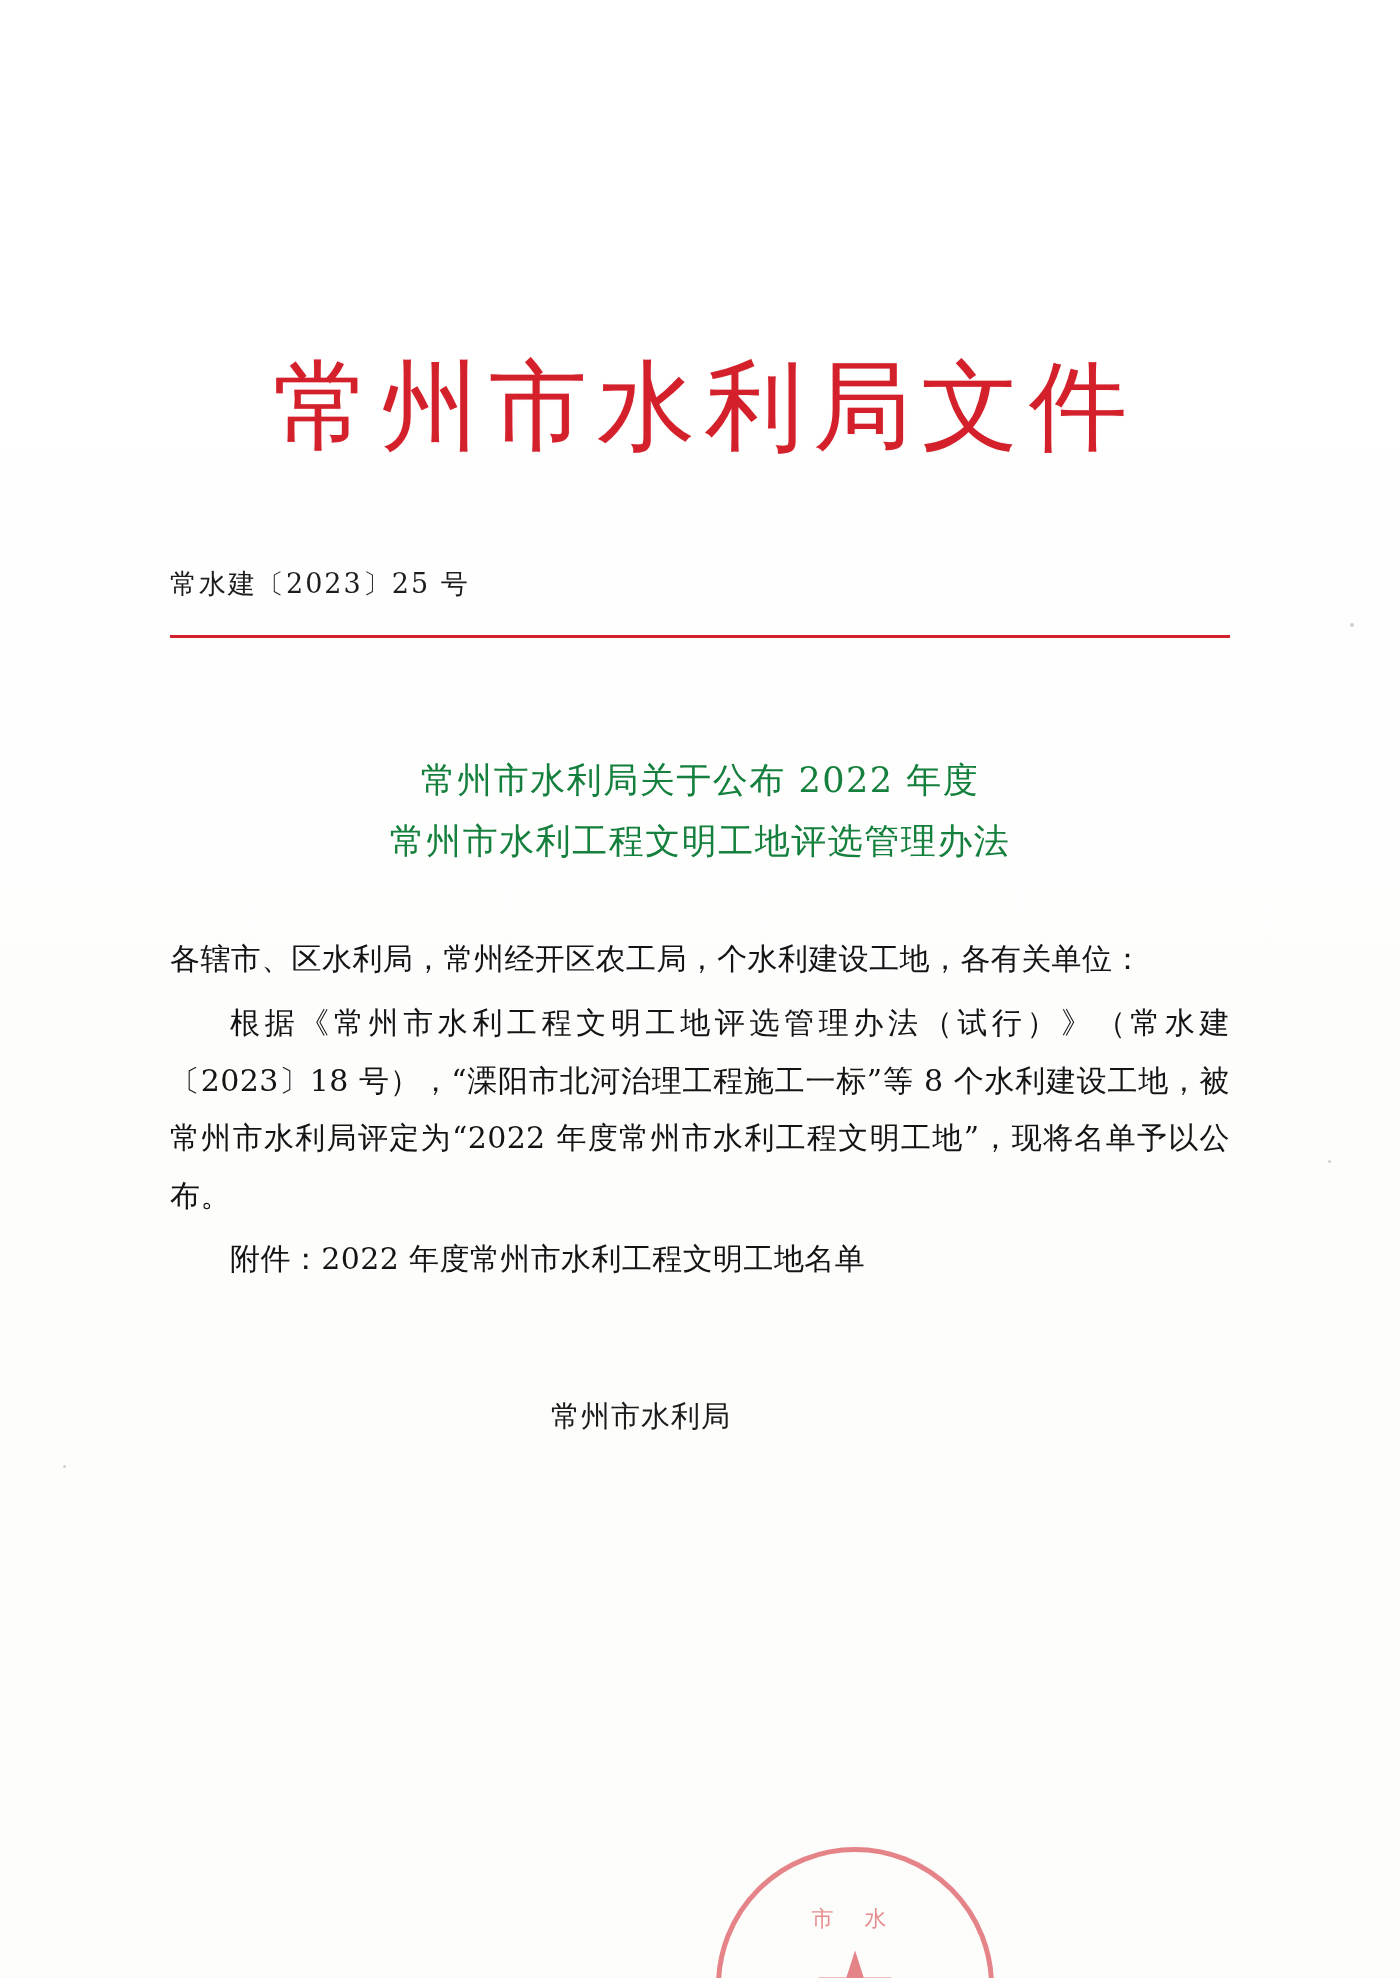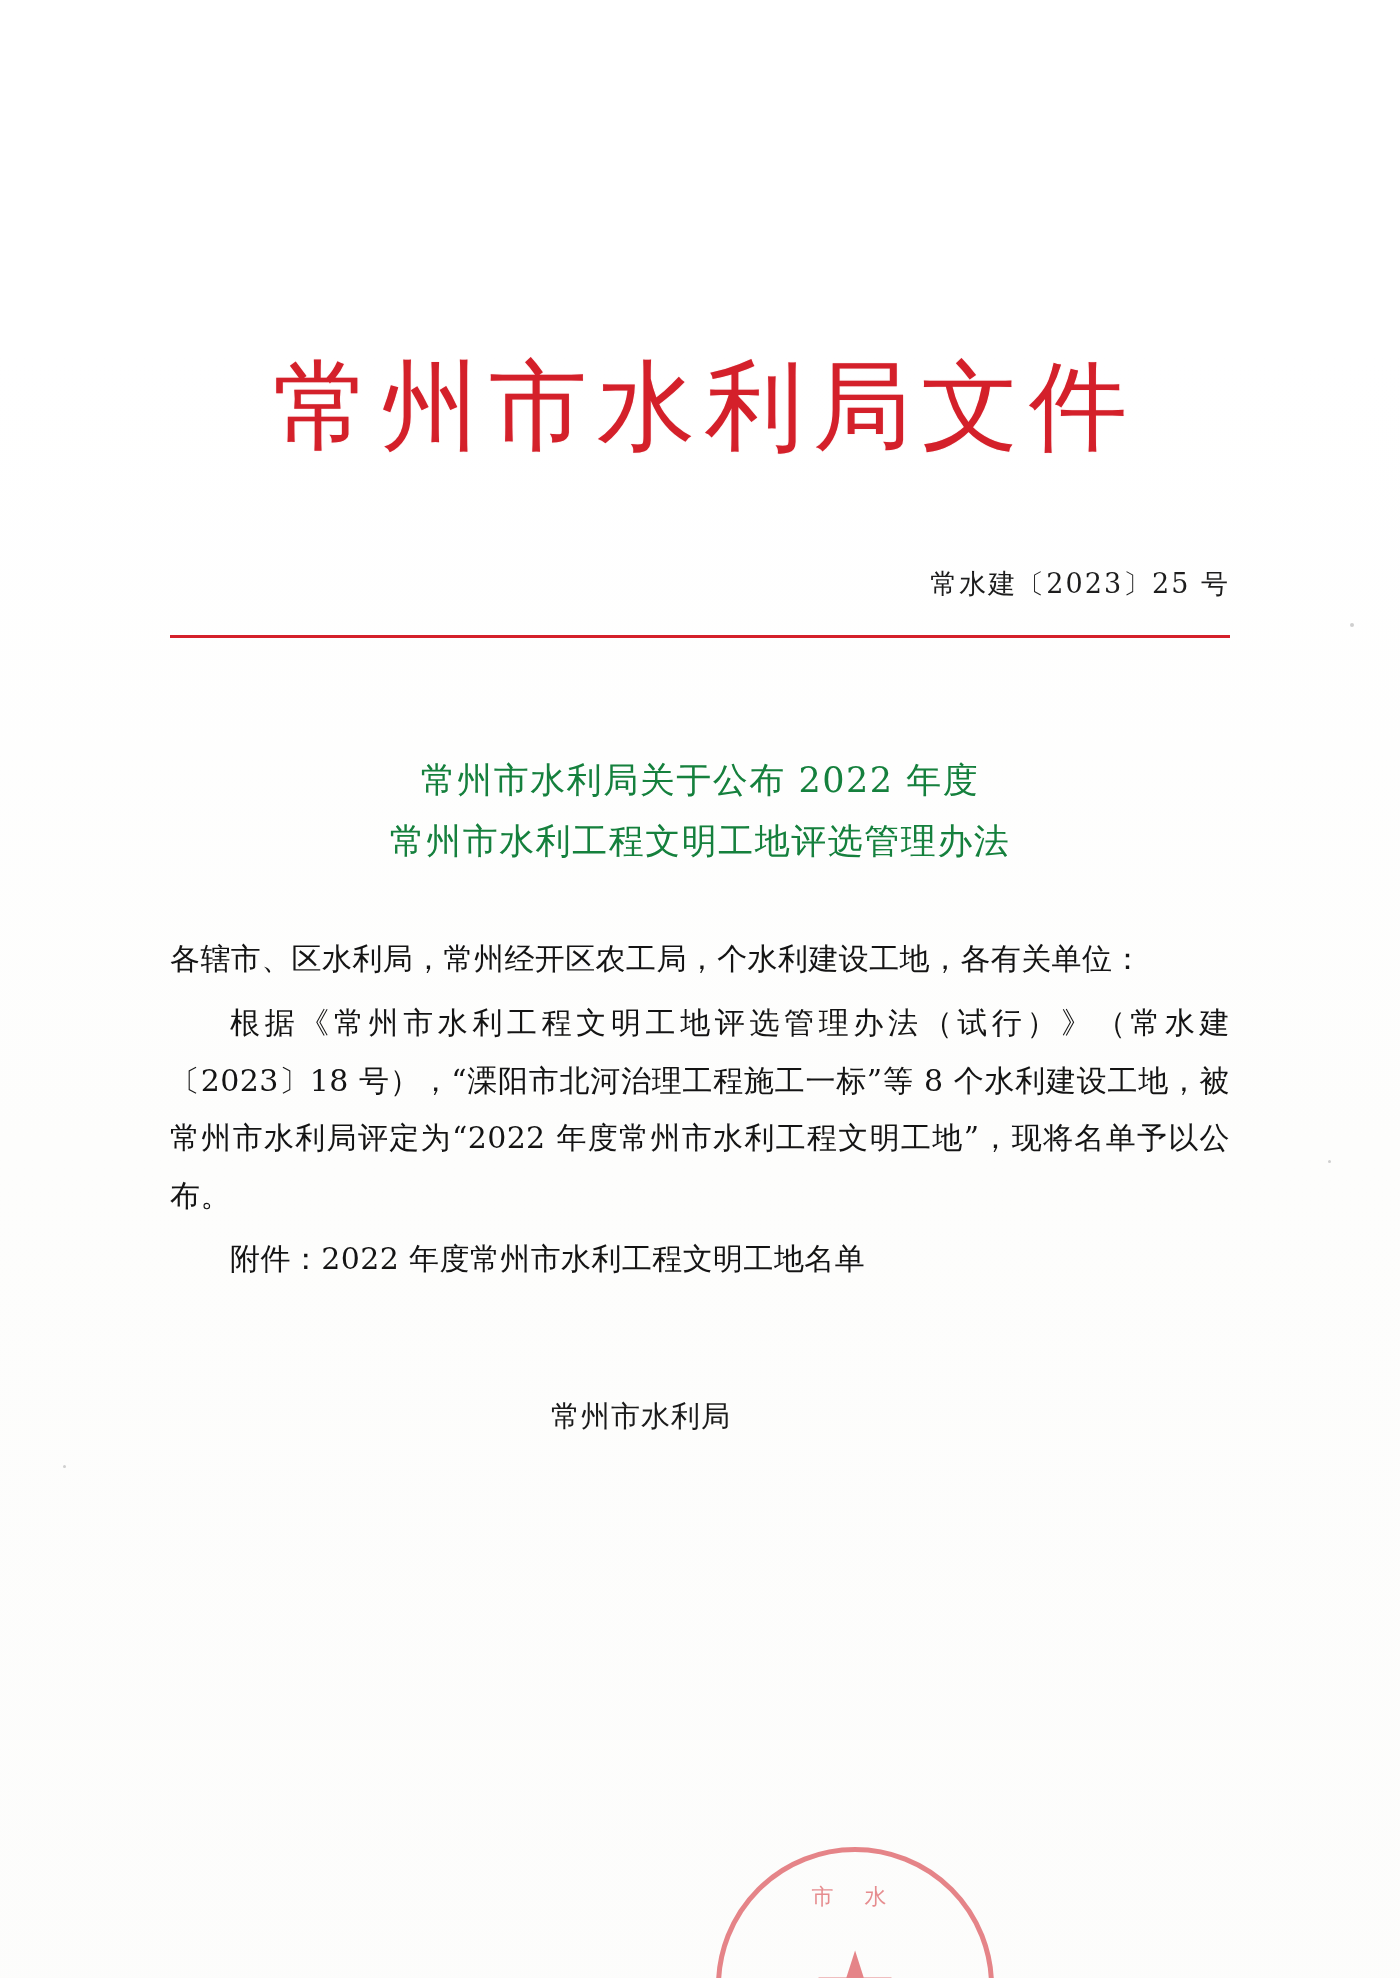--- a/index.html
+++ b/index.html
@@ -47,21 +47,21 @@
     font-weight: 400;
     font-size: 98px;
     letter-spacing: 10px;
     line-height: 1.05;
     text-indent: 10px;
     white-space: nowrap;
     text-shadow: 0 0 1px rgba(212,32,42,0.35);
   }
 
   .doc-number {
-    text-align: right;
+    text-align: left;
     margin-top: 108px;
     font-size: 27px;
     letter-spacing: 2px;
     color: #1d1d1d;
   }
 
   .red-rule {
     margin-top: 33px;
     height: 3px;
     background: #d4202a;
@@ -142,21 +142,21 @@
   .seal .seal-text-top,
   .seal .seal-text-bottom {
     position: absolute;
     left: 0;
     right: 0;
     text-align: center;
     color: rgba(214, 58, 64, 0.58);
     font-size: 22px;
     letter-spacing: 12px;
   }
-  .seal .seal-text-top { top: 30px; }
+  .seal .seal-text-top { top: 52px; }
 
   
   .speck {
     position: absolute;
     background: #cfcfcf;
     border-radius: 50%;
     z-index: 1;
   }
 </style>
 </head>

